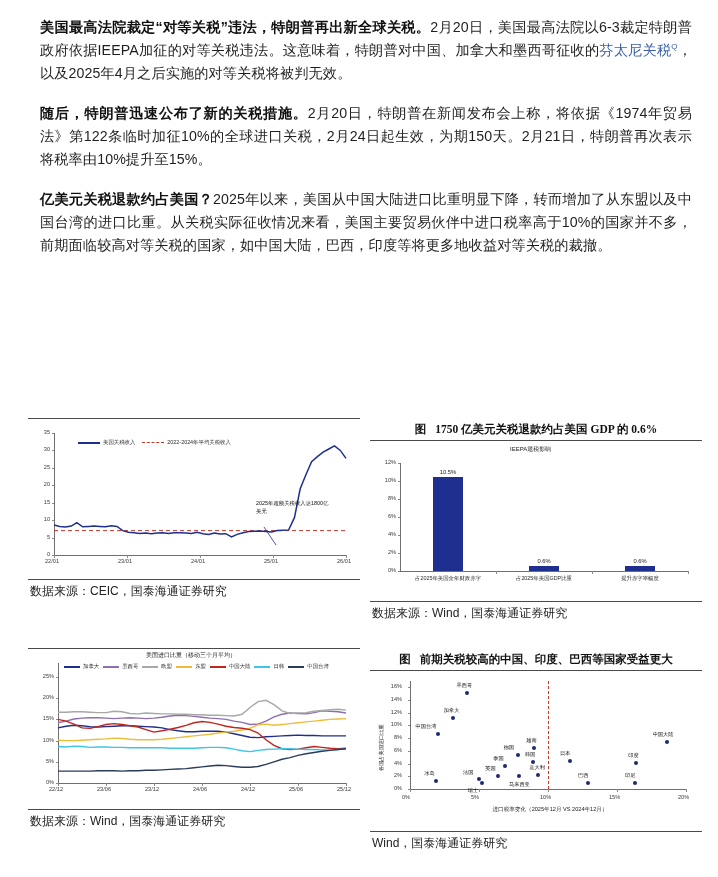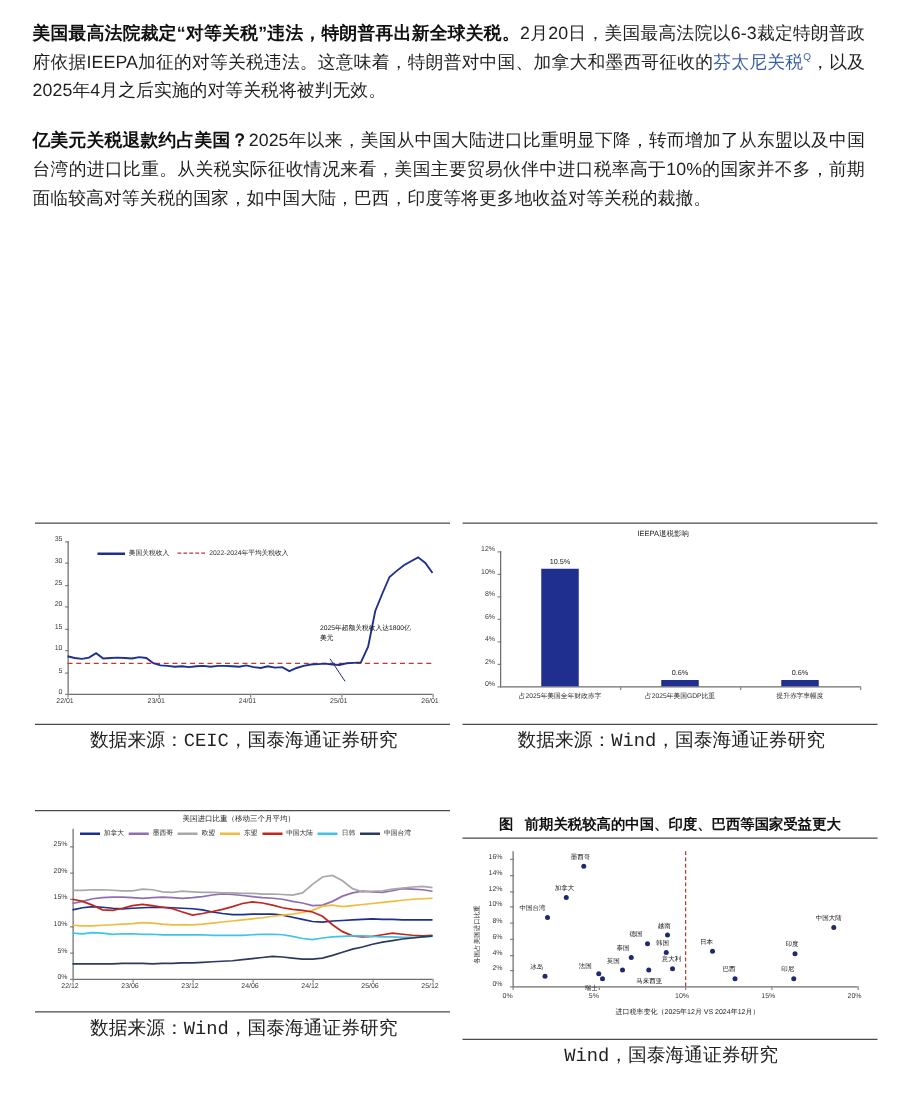--- a/index.html
+++ b/index.html
@@ -3,21 +3,21 @@
 <meta charset="utf-8">
 <style>
   html,body{margin:0;padding:0;}
   body{
     width:718px;height:877px;background:#ffffff;
     font-family:"Liberation Sans","DejaVu Sans",sans-serif;
     color:#1a1a1a;overflow:hidden;position:relative;
   }
   .article{padding:16px 26px 0 26px;}
   p.para{
-    margin:0 0 17px 0;font-size:14.2px;line-height:1.62;
+    margin:0 0 17px 14px;font-size:14.2px;line-height:1.62;
     text-align:justify;color:#1f1f1f;letter-spacing:.1px;
   }
   p.para b{font-weight:bold;color:#111;}
   .kw{color:#3a5fa8;}
   .kw sup{font-size:8px;vertical-align:super;color:#3a5fa8;}
 
   .charts{position:absolute;left:0;top:418px;width:718px;height:459px;}
   .chart-cell{position:absolute;width:332px;height:222px;}
   .c1{left:28px;top:0;}
   .c2{left:370px;top:0;}
@@ -27,22 +27,22 @@
   .fig-title{
     font-family:"Liberation Serif","DejaVu Serif",serif;
     font-weight:bold;font-size:11.5px;color:#111;
     text-align:center;padding:4px 0 3px 0;white-space:nowrap;
   }
   .fig-title .lbl{margin-right:9px;}
   .rule{height:1px;background:#4a4a4a;width:100%;}
   .rule.bot{background:#4a4a4a;}
   .plot{position:relative;height:160px;width:100%;}
   .srcline{
-    font-family:Liberation Mono, monospace;
-    font-size:15px;color:#222;padding:3px 0 0 2px;white-space:nowrap;text-align:center;
+    font-family:Liberation Sans, sans-serif;
+    font-size:12px;color:#222;padding:3px 0 0 2px;white-space:nowrap;
   }
 
   
   .axt{position:absolute;font-size:5.6px;color:#3a3a3a;white-space:nowrap;}
   .axt.r{text-align:right;}
   .axisline{position:absolute;background:#6f6f6f;}
 
   .legend-row{position:absolute;font-size:5.4px;color:#2b2b2b;white-space:nowrap;}
   .lg-line{display:inline-block;width:22px;height:2px;vertical-align:middle;margin-right:3px;}
   .lg-dash{display:inline-block;width:22px;height:0;border-top:1.4px dashed #c0392b;vertical-align:middle;margin-right:3px;}
@@ -63,20 +63,23 @@
     transform:rotate(-90deg);transform-origin:left top;
   }
   .xlab{position:absolute;font-size:5.6px;color:#222;white-space:nowrap;text-align:center;}
 </style>
 </head>
 <body>
 
 <div class="article">
   <p class="para">
     <b>美国最高法院裁定“对等关税”违法，特朗普再出新全球关税。</b><span>2月20日，美国最高法院以6-3裁定特朗普政府依据IEEPA加征的对等关税违法。这意味着，特朗普对中国、加拿大和墨西哥征收的</span><span class="kw"><span>芬太尼关税</span><sup>Q</sup></span><span>，以及2025年4月之后实施的对等关税将被判无效。</span>
+  </p>
+  <p class="para">
+    <b>随后，特朗普迅速公布了新的关税措施。</b><span>2月20日，特朗普在新闻发布会上称，将依据《1974年贸易法》第122条临时加征10%的全球进口关税，2月24日起生效，为期150天。2月21日，特朗普再次表示将税率由10%提升至15%。</span>
   </p>
   <p class="para">
     <b>亿美元关税退款约占美国？</b><span>2025年以来，美国从中国大陆进口比重明显下降，转而增加了从东盟以及中国台湾的进口比重。从关税实际征收情况来看，美国主要贸易伙伴中进口税率高于10%的国家并不多，前期面临较高对等关税的国家，如中国大陆，巴西，印度等将更多地收益对等关税的裁撤。</span>
   </p>
 </div>
 
 <div class="charts">
 
   <div class="chart-cell c1">
     <div class="rule"></div>
@@ -115,20 +118,23 @@
           <path d="M236,108 L248,126" fill="none" stroke="#1f2f8f" stroke-width="0.8"></path>
         </svg>
         <div class="legend-row" style="left: 50px; top: 20px;"><span class="lg-item"><span class="lg-line" style="background: rgb(31, 47, 143);"></span><span>美国关税收入</span></span><span class="lg-item"><span class="lg-dash"></span><span>2022-2024年平均关税收入</span></span></div>
         <div class="annot" style="left: 228px; top: 80px; width: 76px; white-space: normal;">2025年超额关税收入达1800亿美元</div>
       </div>
     <div class="rule bot"></div>
     <div class="srcline">数据来源：CEIC，国泰海通证券研究</div>
   </div>
 
   <div class="chart-cell c2">
+    <div class="fig-title">
+      <span class="lbl">图</span><span>1750 亿美元关税退款约占美国 GDP 的 0.6%</span>
+    </div>
     <div class="rule"></div>
     <div class="plot" id="plot2">
         <div class="subttl" style="left: 140px; top: 4px;">IEEPA退税影响</div>
         <div class="axt r" style="left: 2px; top: 126px; width: 24px;">0%</div>
         <div class="axisline" style="left: 28px; top: 130px; width: 3px; height: 1px; background: rgb(138, 138, 138);"></div>
         <div class="axt r" style="left: 2px; top: 108px; width: 24px;">2%</div>
         <div class="axisline" style="left: 28px; top: 112px; width: 3px; height: 1px; background: rgb(138, 138, 138);"></div>
         <div class="axt r" style="left: 2px; top: 90px; width: 24px;">4%</div>
         <div class="axisline" style="left: 28px; top: 94px; width: 3px; height: 1px; background: rgb(138, 138, 138);"></div>
         <div class="axt r" style="left: 2px; top: 72px; width: 24px;">6%</div>

